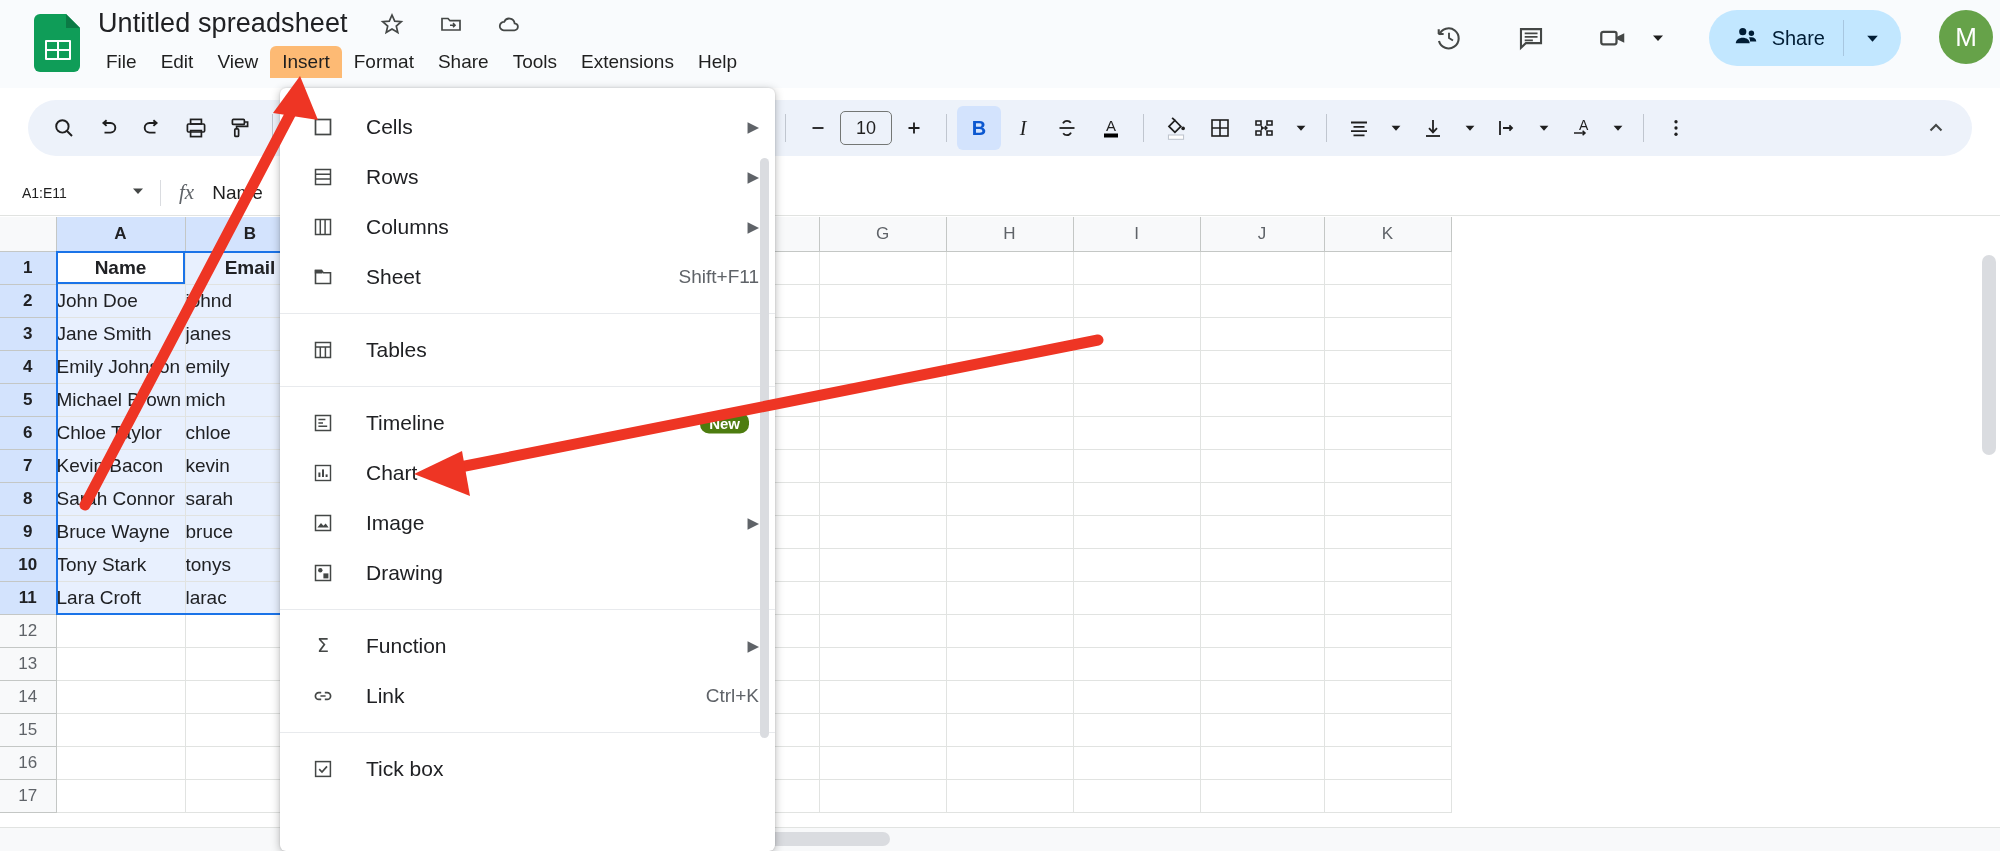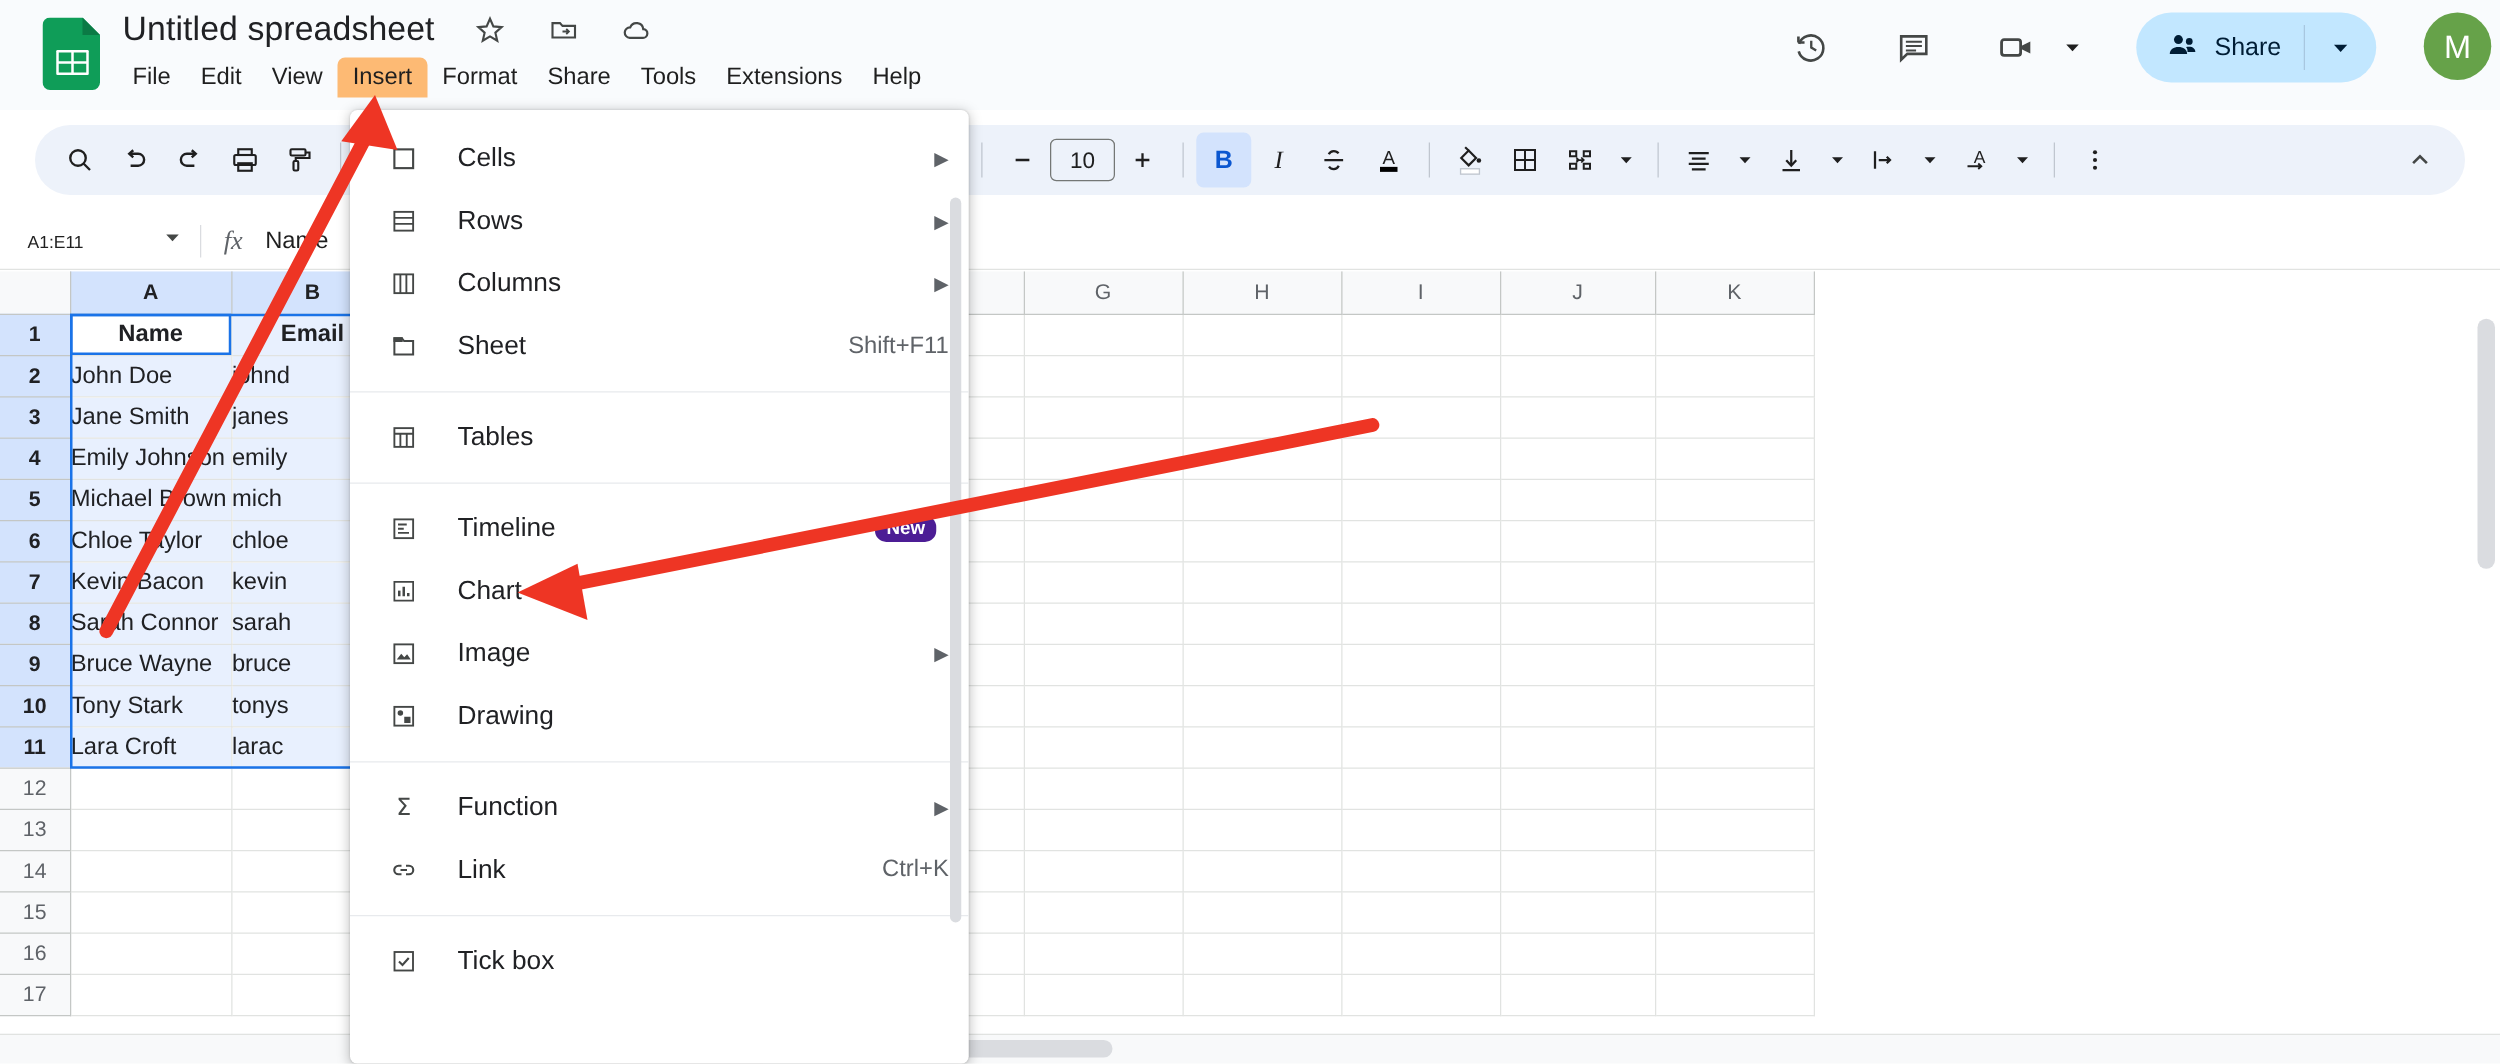--- a/index.html
+++ b/index.html
@@ -103,21 +103,21 @@
     z-index:20; overflow:hidden; padding-top:14px;
   }
   .mrow { height:50px; display:flex; align-items:center; padding:0 16px 0 26px; cursor:pointer; position:relative; }
   .mrow .micon { width:34px; height:34px; display:flex; align-items:center; justify-content:center; color:#444746; flex:none; }
   .mrow .mlabel { font-size:21px; color:#202124; margin-left:26px; white-space:nowrap;}
   .mrow .mshort { margin-left:auto; font-size:19px; color:#5f6368; }
   .mrow .marrow { margin-left:auto; color:#5f6368; font-size:15px; }
   .msep { height:1px; background:#e8eaed; margin:11px 0; }
   .newbadge {
     position:absolute; right:26px; top:50%; transform:translateY(-50%);
-    background:#4c1d95; color:#fff; font-size:15px; border-radius:9px; padding:2px 9px; font-weight:bold;
+    background:#4d7c0f; color:#fff; font-size:15px; border-radius:9px; padding:2px 9px; font-weight:bold;
   }
   .menu-scroll { position:absolute; right:6px; top:70px; width:9px; height:580px; background:#dadce0; border-radius:5px; }
 
   
   .annot { position:absolute; left:0; top:0; width:2000px; height:851px; pointer-events:none; z-index:40; }
 </style>
 </head>
 <body>
 
 <div class="app">

